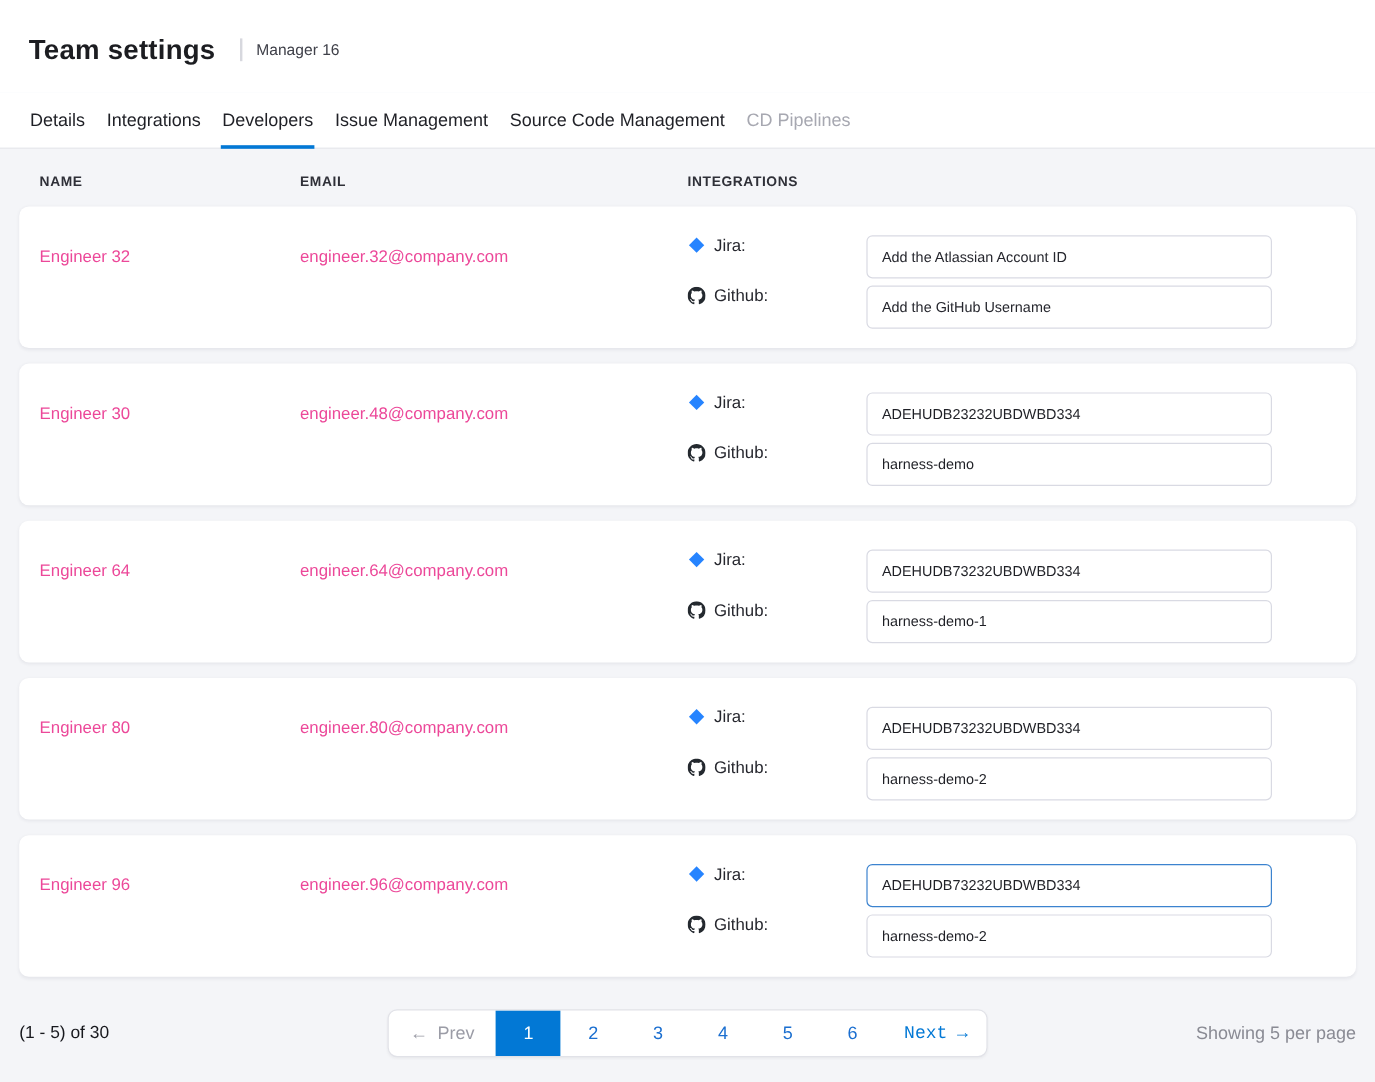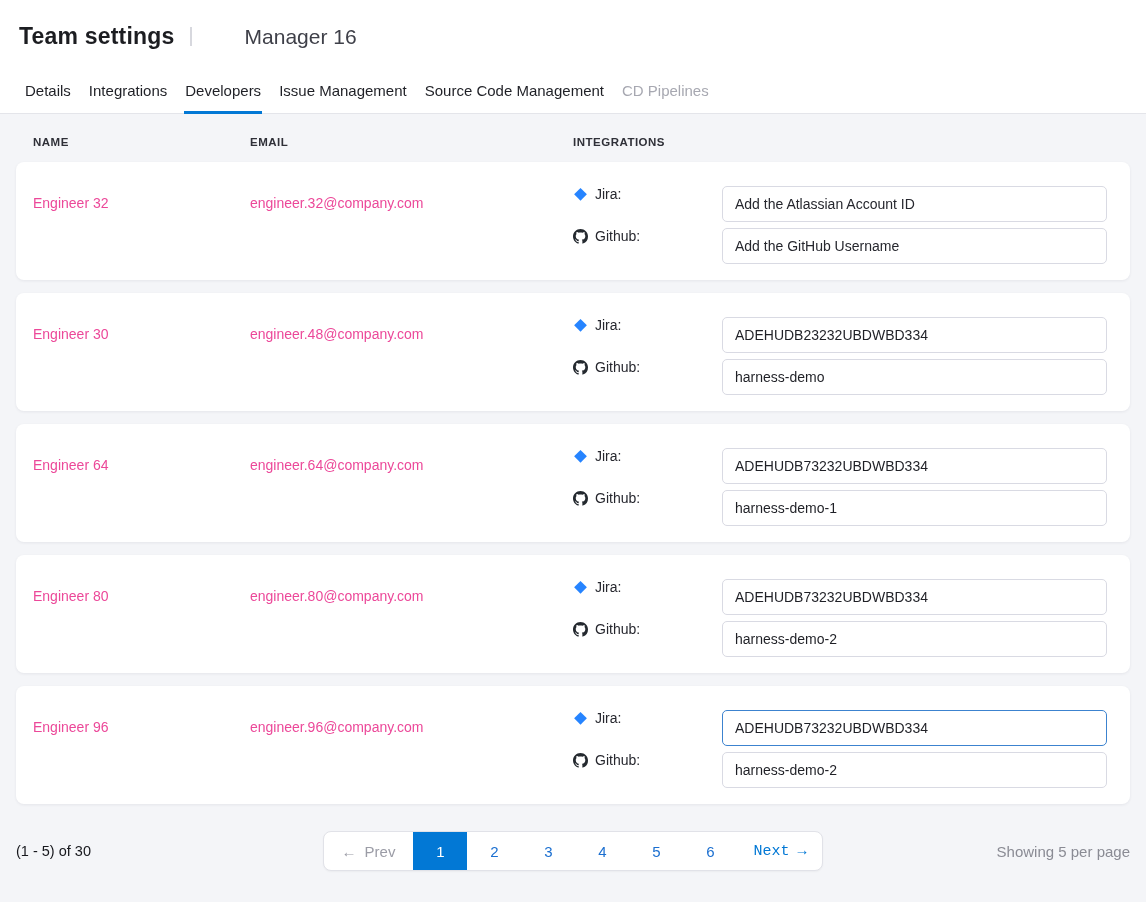--- a/index.html
+++ b/index.html
@@ -15,23 +15,23 @@
     background:var(--page_bg);
     font-family:"Liberation Sans","DejaVu Sans",sans-serif;
     color:#1f2026;
   }
   
   .header{
     background:#fff;
     padding:20px 16px 14px 16px;
     display:flex;align-items:center;gap:12px;
   }
-  .title{margin:3px;font-size:23px;font-weight:bold;color:#1c1d21;letter-spacing:.2px;}
+  .title{margin:8px;font-size:23px;font-weight:bold;color:#1c1d21;letter-spacing:.2px;}
   .title-divider{width:0;height:19px;border-left:2px solid #d7d8de;display:inline-block;}
-  .subtitle{font-size:21px;color:#3f4049;margin-left:41px;}
+  .subtitle{font-size:13px;color:#3f4049;}
   
   .tabs{
     background:#fff;
     display:flex;gap:16px;
     padding:0 24px;
     border-bottom:1px solid #e4e5ea;
   }
   .tab{
     appearance:none;background:none;border:none;
     font-family:inherit;font-size:15px;color:#1f2026;
@@ -62,23 +62,23 @@
   .int-row:last-child{margin-bottom:0;}
   .int-label{
     display:inline-flex;align-items:center;gap:7px;
     width:149px;flex:none;font-size:14px;color:#26272e;
   }
   .icon{display:inline-flex;}
   .icon svg{width:15px;height:15px;display:block;}
   .icon.jira svg path{fill:var(--jira_blue);}
   .icon.github svg path{fill:var(--github_color);}
   .int-input{
-    flex:none;width:385px;height:36px;
+    flex:none;width:338px;height:36px;
     border:1px solid #d9dae3;border-radius:5px;
-    padding:0 12px;font-size:14px;color:#1f2026;
+    padding:0 12px;font-size:12px;color:#1f2026;
     background:#fff;outline:none;font-family:inherit;
   }
   .int-input::placeholder{color:#26272e;opacity:1;}
   .int-input.focused{border:1.5px solid #3c83cf;}
   
   .pagination{
     display:grid;grid-template-columns:1fr auto 1fr;
     align-items:center;
     padding:14px 16px 0 16px;
   }

